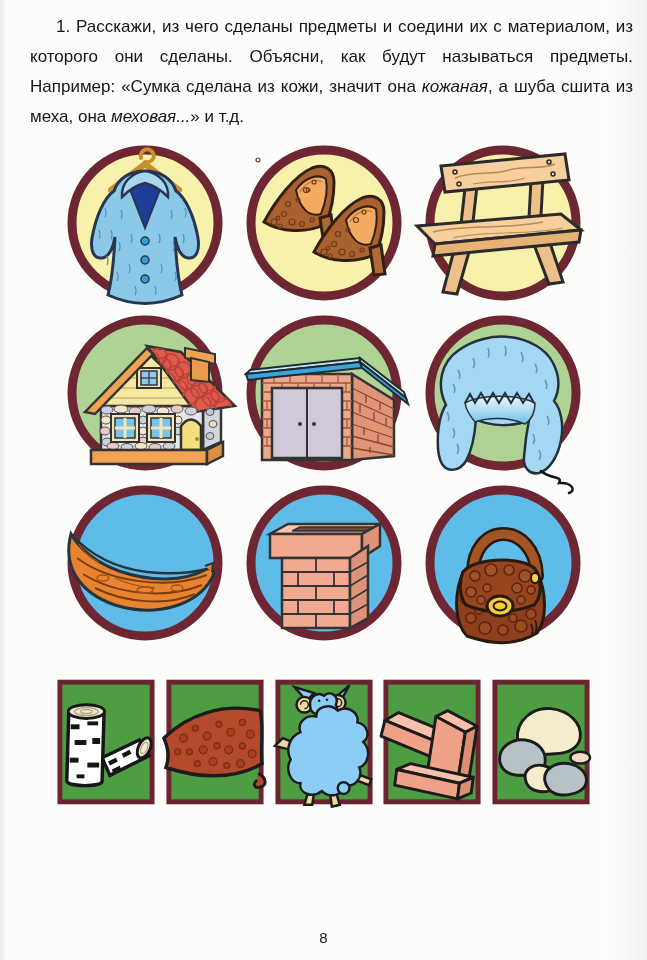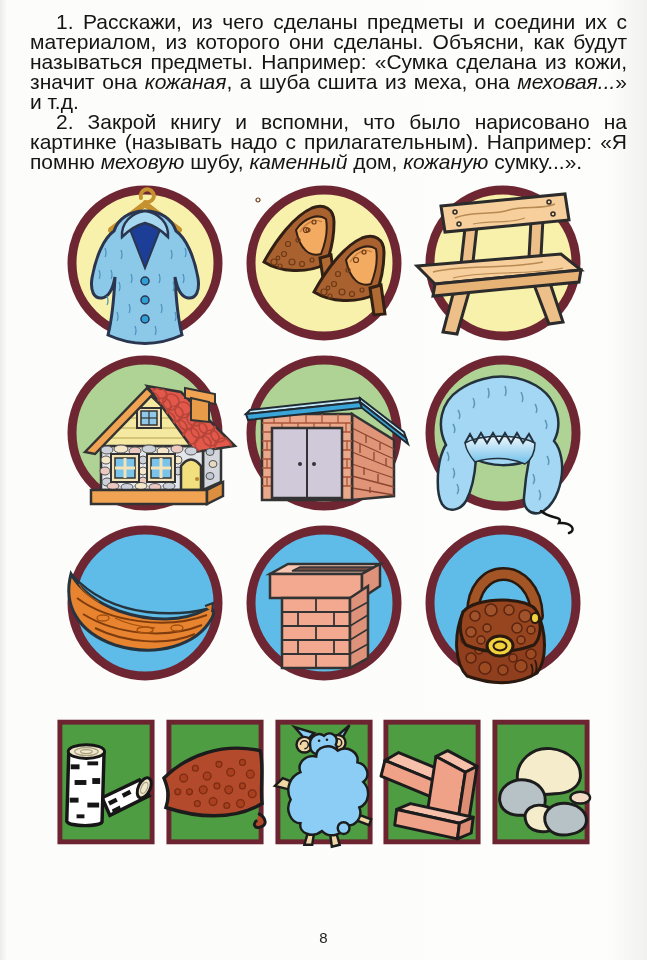--- a/index.html
+++ b/index.html
@@ -1,41 +1,40 @@
 <!DOCTYPE html>
 <html><head>
 <meta charset="utf-8">
 <style>
   html,body{margin:0;padding:0;}
   body{width:647px;height:960px;background:#e9e9e7;font-family:"Liberation Sans",sans-serif;}
   .page{position:relative;width:647px;height:960px;overflow:hidden;
         background:linear-gradient(90deg,#ececea 0,#fcfcfa 7px,#fdfdfc 94%,#f1f1ef 100%);}
   .title{padding-top:16px;text-align:center;color:#d73690;font-weight:bold;
          font-size:20px;line-height:27px;letter-spacing:.5px;word-spacing:7px;}
-  .instructions{margin:12px 20px 0 30px;font-size:21px;line-height:20px;
+  .instructions{margin:12px 14px 0 30px;font-size:17px;line-height:30px;
                 text-align:justify;color:#151515;}
   .instructions p{margin:0;text-indent:26px;}
   .it{font-style:italic;}
   .circles{width:537px;margin:6px auto 0 auto;display:grid;grid-template-columns:repeat(3,179px);}
   .circle-cell{width:179px;height:170px;display:flex;align-items:center;justify-content:center;}
   .circle-cell svg{overflow:visible;}
   .materials{width:537px;margin:28px auto 0 auto;display:flex;justify-content:space-between;}
   .materials svg{overflow:visible;}
   .pagenum{position:absolute;left:0;bottom:14px;width:100%;text-align:center;
            font-size:15px;color:#222;}
 </style>
 </head>
 <body>
 
 <div class="page">
 
 
   <div class="instructions">
     <p><span>1. Расскажи, из чего сделаны предметы и соедини их с материалом, из которого они сделаны. Объясни, как будут называться предметы. Например: «Сумка сделана из кожи, значит она </span><span class="it">кожаная</span><span>, а шуба сшита из меха, она </span><span class="it">меховая...</span><span>» и т.д.</span></p>
-    <p><span>2. Закрой книгу и вспомни, что было нарисовано на картинке (называть надо с прилагательным). Например: «Я помню </span><span class="it">меховую</span><span> шубу, </span><span class="it">каменный</span><span> дом, </span><span class="it">кожаную</span><span> сумку...».</span></p>
   </div>
 
   <div class="circles">
 
     <div class="circle-cell">
       <svg width="180" height="170" viewBox="0 0 180 170">
         <circle cx="90" cy="85" r="73" fill="#f7f1ab" stroke="#6f2633" stroke-width="9"></circle>
         <path d="M86,20 c-2,-8 8,-12 12,-5 c3,6 -3,10 -8,9" fill="none" stroke="#c6912f" stroke-width="4" stroke-linecap="round"></path>
         <path d="M56,52 L90,26 L124,52 Z" fill="none" stroke="#c6912f" stroke-width="6" stroke-linejoin="round"></path>
         <path d="M90,33 C74,33 63,41 59,53 C49,60 41,78 37,100 C35,113 39,121 47,120 C54,119 58,110 60,99 C59,120 57,141 53,157 C77,168 103,168 127,157 C123,141 121,120 120,99 C122,110 126,119 133,120 C141,121 145,113 143,100 C139,78 131,60 121,53 C117,41 106,33 90,33 Z" fill="#8cc9e9" stroke="#2a3550" stroke-width="3"></path>

